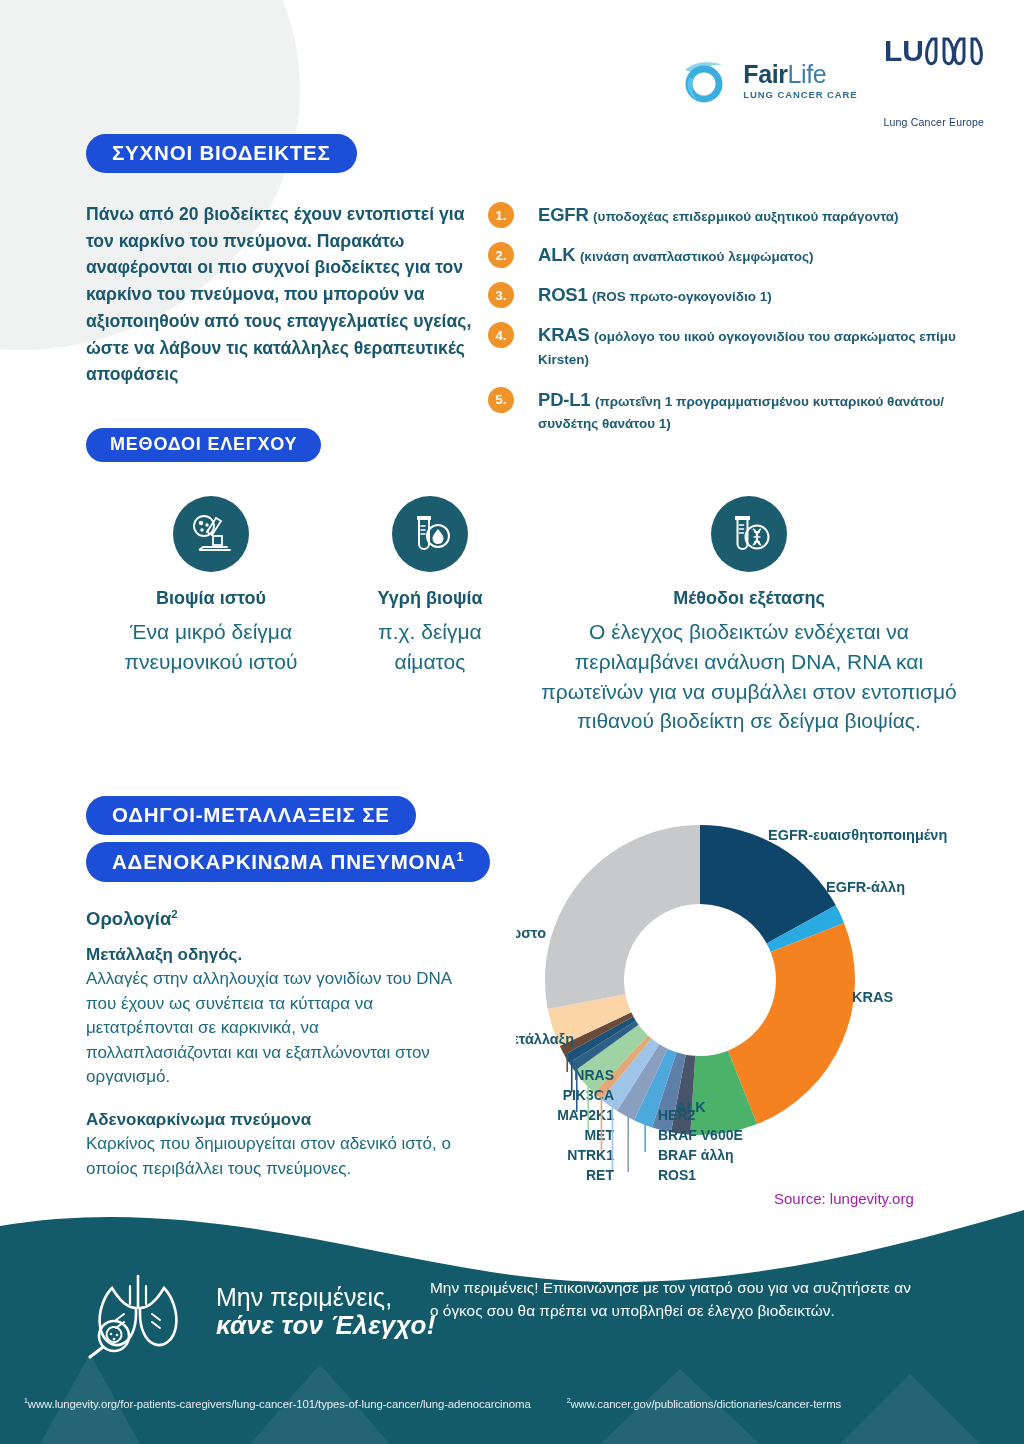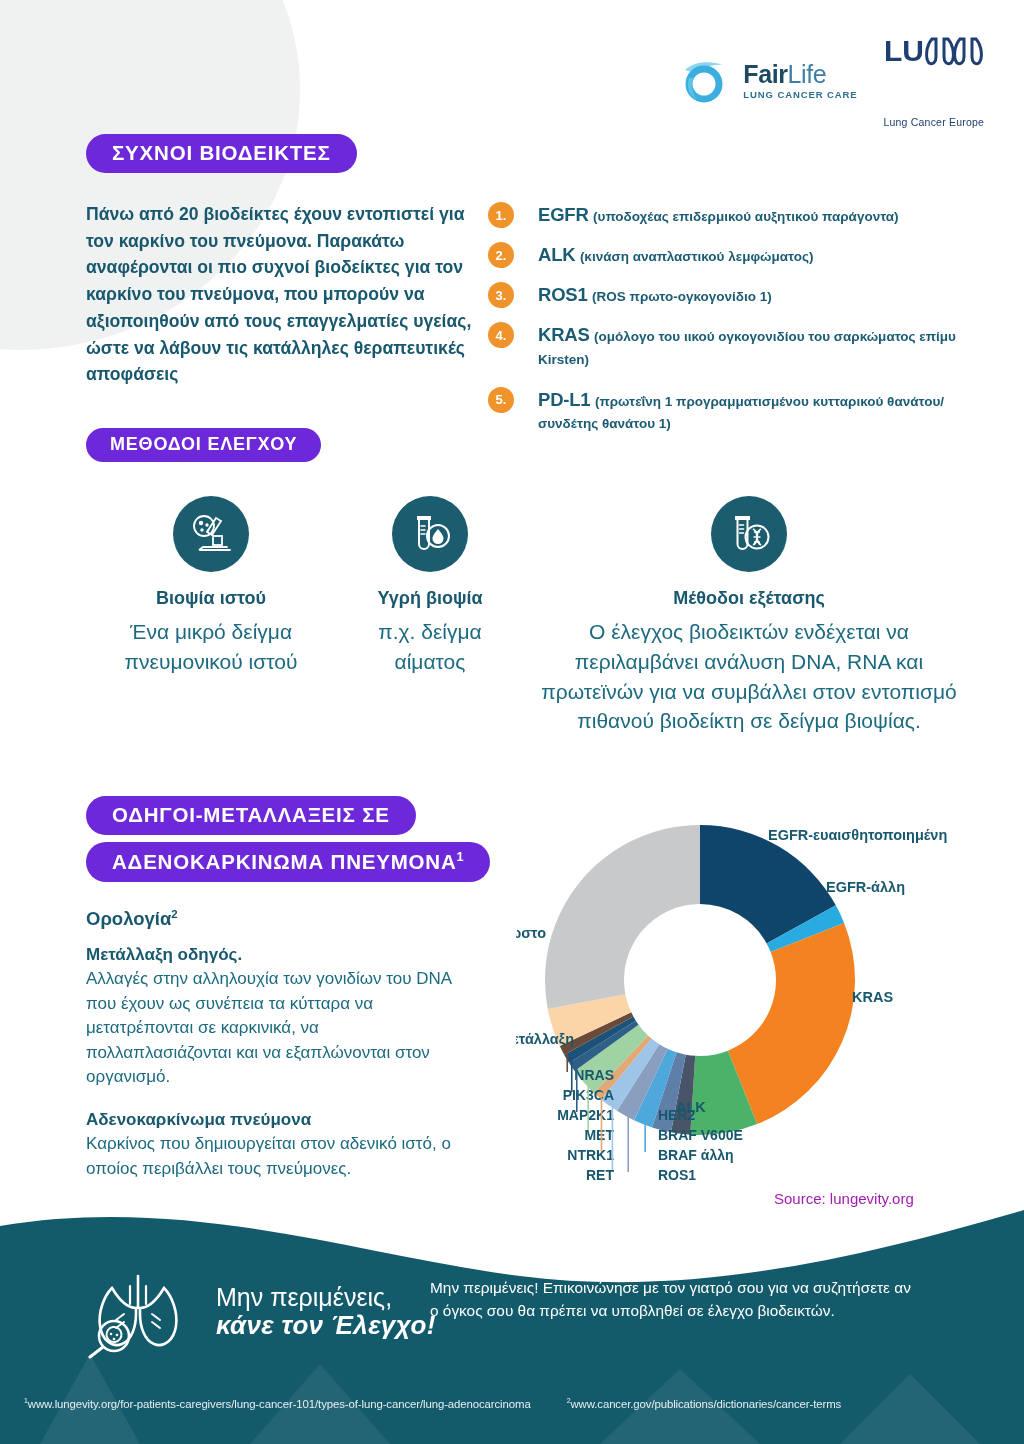--- a/index.html
+++ b/index.html
@@ -22,21 +22,21 @@
   .fl-mark { width:52px; height:46px; }
   .fl-text { line-height:1; }
   .fl-name { font-size:25px; font-weight:700; color:#1d4a63; letter-spacing:-.4px; }
   .fl-name .light { font-weight:400; color:#3f7fa5; }
   .fl-sub { font-size:9.5px; font-weight:700; color:#2d6d91; letter-spacing:.9px; margin-top:3px; }
   .luce { display:flex; flex-direction:column; align-items:center;gap:45px; }
   .luce-sub { font-size:10.5px; color:#1f3e72; margin-top:3px; letter-spacing:.2px; }
 
   
   .pill {
-    display:inline-block; background:#6d28d9; color:#fff;
+    display:inline-block; background:#1d4ed8; color:#fff;
     font-size:20.5px; font-weight:700; letter-spacing:.8px;
     padding:7px 26px 8px 26px; border-radius:22px;
   }
   .pill.small { font-size:18px; padding:6px 24px 7px 24px; }
 
   
   #sec1 { position:absolute; left:86px; top:134px; width:880px; z-index:3; }
   #sec1-body { display:flex; margin-top:28px; }
   .intro {
     width:392px; font-size:17.6px; line-height:1.52;

